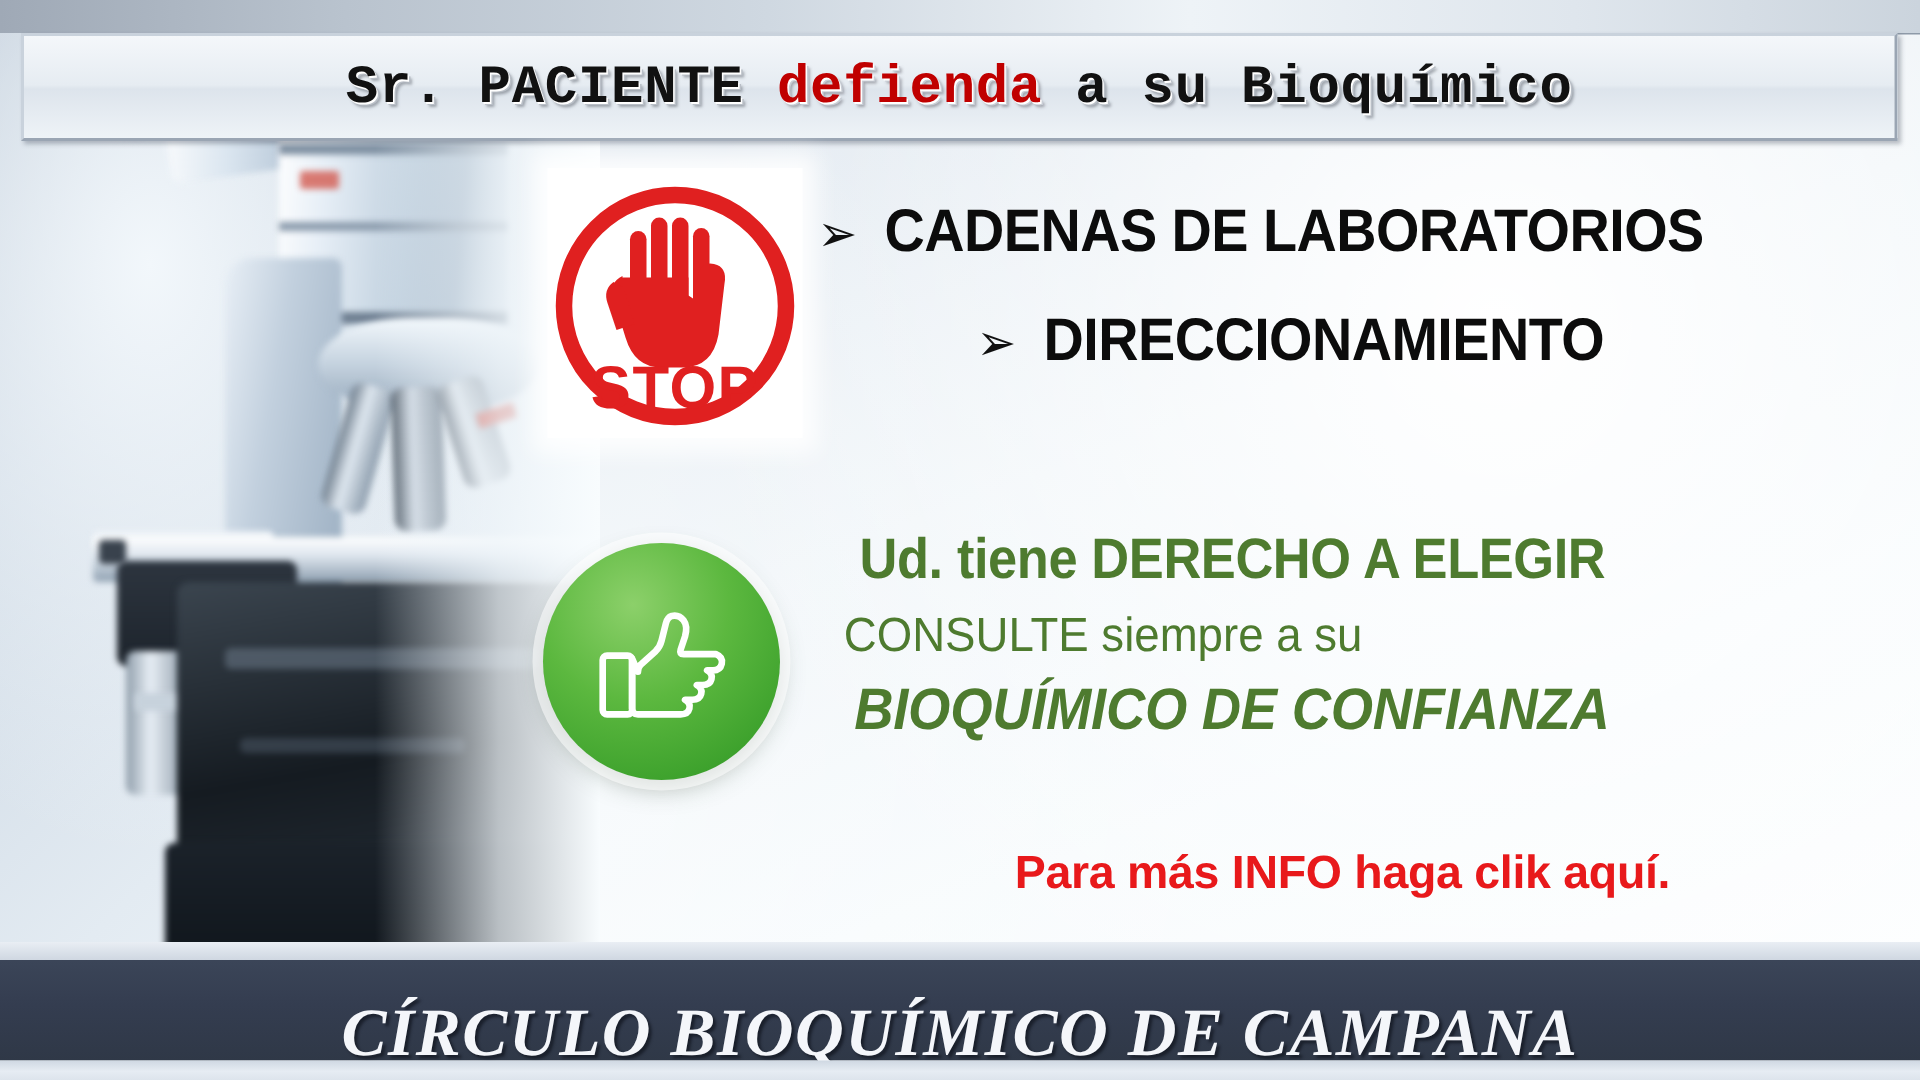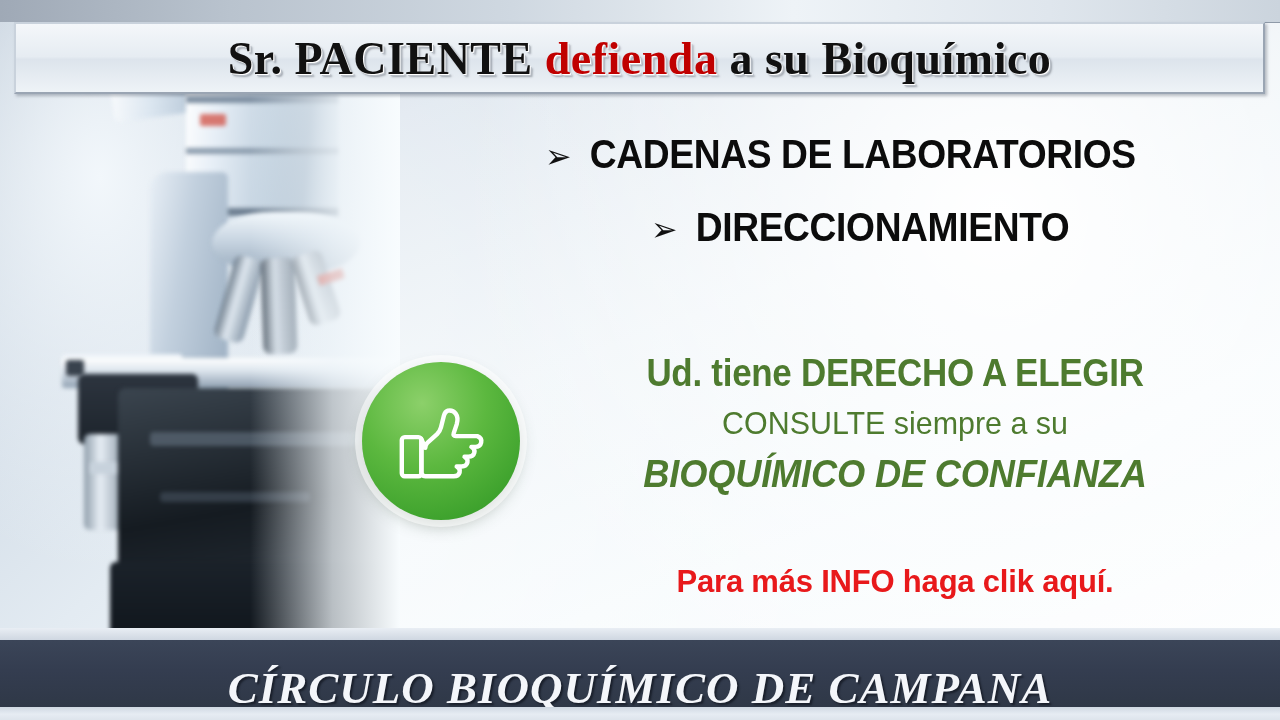--- a/index.html
+++ b/index.html
@@ -140,23 +140,23 @@
     background: linear-gradient(180deg, #f4f7fa 0%, #e6ecf2 48%, #dde4ec 52%, #eef3f7 100%);
     border: 2px solid #9aa5b3;
     border-top-color: #c9d2dc;
     border-left-color: #c9d2dc;
     box-shadow: 2px 2px 3px rgba(60,70,85,0.35);
     display: flex;
     align-items: center;
     justify-content: center;
   }
   .title-text {
-    font-family: Liberation Serif, serif;
-    font-weight: bold;
-    font-size: 46px;
+    font-family: Liberation Mono, monospace;
+    font-weight: bold;
+    font-size: 36px;
     letter-spacing: 0.5px;
     color: #111111;
     white-space: nowrap;
     text-shadow:
       1px 1px 0 #ffffff,
       2px 2px 0 #b9bfc7,
       3px 3px 2px rgba(90,95,105,0.5);
   }
   .title-text .red {
     color: #C00000;
@@ -214,21 +214,21 @@
     margin-right: 20px;
     color: #101010;
     font-family: "DejaVu Sans", sans-serif;
   }
 
   
   .green-block {
     position: absolute;
     left: 545px; top: 352px;
     width: 700px;
-    text-align: center;
+    text-align: left;
     color: #4E7B2F;
   }
   .g-line1 {
     font-family: "Liberation Sans", sans-serif;
     font-weight: bold;
     font-size: 38px;
     letter-spacing: -0.3px;
     transform: scaleX(0.92);
     white-space: nowrap;
   }
@@ -327,20 +327,34 @@
     <div class="scope-part sc-foot"></div>
     <div class="scope-fade"></div>
   </div>
 
   <div class="title-banner">
     <div class="title-text">
       <span>Sr. PACIENTE </span><span class="red">defienda</span><span> a su Bioquímico</span>
     </div>
   </div>
 
+  <div class="stop-box">
+    <svg class="stop-svg" viewBox="0 0 170 180">
+      <circle cx="85" cy="92" r="74" fill="none" stroke="#E02020" stroke-width="11"></circle>
+      <g fill="#E02020">
+        <rect x="55" y="42" width="11" height="52" rx="5.5"></rect>
+        <rect x="69" y="33" width="11" height="61" rx="5.5"></rect>
+        <rect x="83" y="33" width="11" height="61" rx="5.5"></rect>
+        <rect x="97" y="40" width="11" height="54" rx="5.5"></rect>
+        <path d="M50 72 q-9 4 -6 15 l8 26 q6 20 24 20 h14 q20 0 24 -22 l4 -34 q2 -11 -7 -13 q-9 -2 -11 9 l-3 14 l-3 -2 l0 -12 l-44 0 z"></path>
+        <path d="M44 76 q-7 5 -4 14 l6 18 l12 -4 l-7 -24 z"></path>
+      </g>
+      <text x="85" y="160" text-anchor="middle" font-family="Liberation Sans, sans-serif" font-weight="bold" font-size="40" fill="#E02020" letter-spacing="1">STOP</text>
+    </svg>
+  </div>
 
   <div class="thumb-box">
     <svg class="thumb-svg" viewBox="0 0 100 100">
       <g fill="none" stroke="#ffffff" stroke-width="4.5" stroke-linejoin="round" stroke-linecap="round">
         <rect x="10" y="46" width="20" height="40" rx="3"></rect>
         <path d="M30 48 l0 34 q0 4 4 4 l29 0 q5 0 6 -4 q1 -4 -3 -6 l5 0 q5 0 6 -4 q1 -4 -3 -6 l4 0 q5 0 6 -4 q1 -4 -3 -6 l4 0 q5 0 6 -4.5 q1 -4.5 -4 -6.5 l-22 0 q-3 0 -2 -3 l3 -9 q2 -7 -1 -11 q-3 -4 -8 -3 q-3 1 -4 5 l-3 12 q-1 4 -4 7 l-10 9 q-2 2 -2 5 z"></path>
       </g>
     </svg>
   </div>
 

